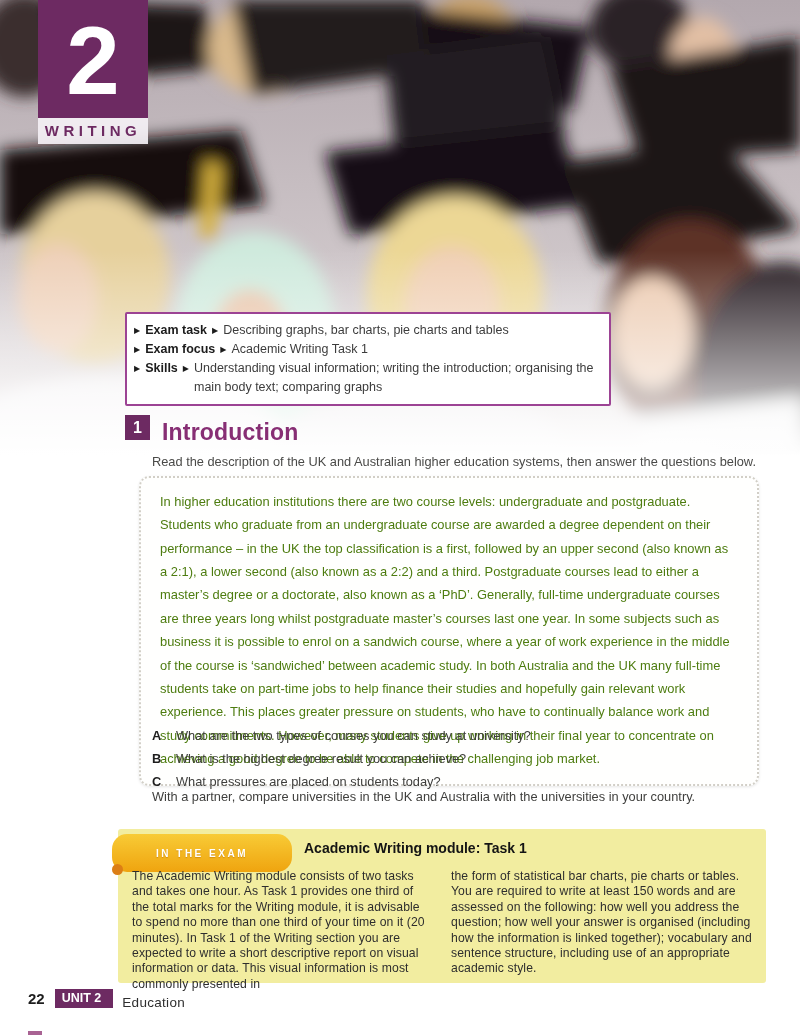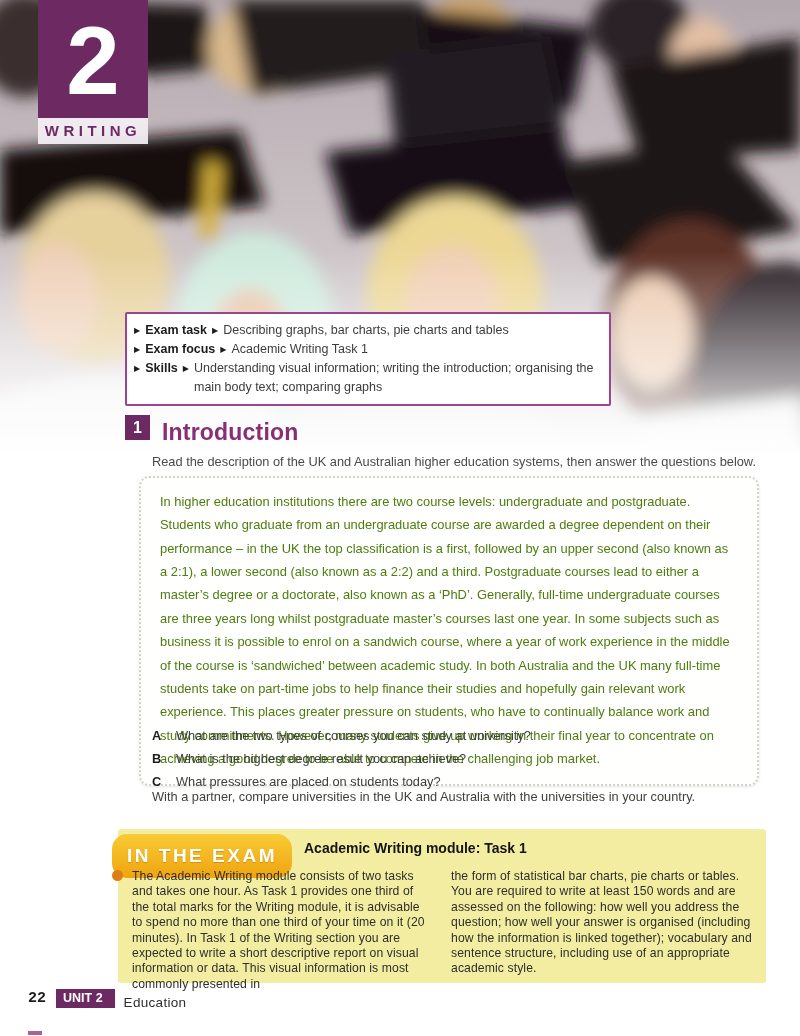--- a/index.html
+++ b/index.html
@@ -52,33 +52,33 @@
   .questions{position:absolute;left:152px;top:727px;width:625px;z-index:4;}
   .q-row{display:flex;font-size:12.8px;color:#3f3f3d;line-height:1.4;margin-bottom:5px;}
   .q-letter{font-weight:bold;color:#1d1d1d;width:24px;flex:none;}
   .partner{position:absolute;left:152px;top:789px;width:632px;font-size:12.8px;color:#3f3f3d;z-index:4;}
   
   .exam-panel{
     position:absolute;left:118px;top:829px;width:648px;height:154px;z-index:4;
     background:#f2eda0;border-radius:3px;
   }
   .exam-tab{
-    position:absolute;left:-6px;top:5px;width:180px;height:44px;
+    position:absolute;left:-6px;top:5px;width:180px;height:38px;
     background:linear-gradient(#f8cb36,#efa40f);border-radius:15px;
     display:flex;align-items:center;justify-content:center;
-    color:#ffffff;font-weight:bold;font-size:19px;letter-spacing:2.5px;
+    color:#ffffff;font-weight:bold;font-size:10px;letter-spacing:2.5px;
     text-shadow:0 1px 1px rgba(180,110,0,0.5);
   }
   .tab-dot{position:absolute;left:0px;bottom:-3px;width:11px;height:11px;border-radius:50%;background:#dc7e15;}
   .exam-heading{position:absolute;left:186px;top:11px;font-weight:bold;font-size:14px;color:#141414;text-align:center;}
   .exam-cols{position:absolute;left:14px;right:14px;top:40px;display:flex;gap:18px;}
   .exam-col{flex:1;font-size:12.2px;line-height:1.26;color:#2e2e2e;letter-spacing:0.1px;}
   
   .footer{position:absolute;left:28px;top:987px;display:flex;align-items:center;z-index:4;}
-  .page-num{font-weight:bold;font-size:15px;color:#1d1d1d;margin-right:10px;font-family:Liberation Mono, monospace;}
+  .page-num{font-weight:bold;font-size:15px;color:#1d1d1d;margin-right:10px;}
   .unit-chip{background:#6d2a62;color:#ffffff;font-weight:bold;font-size:12.5px;padding:2px 12px 3px 7px;margin-right:9px;}
   .subject{font-size:13.5px;color:#2e2e2e;letter-spacing:0.3px;margin-top:8px;}
   .crop-mark{position:absolute;left:28px;top:1031px;width:14px;height:4px;background:#8c2f6f;opacity:0.75;z-index:4;}
 </style>
 </head>
 <body>
 
 <div class="page">
 
   <div class="photo">

